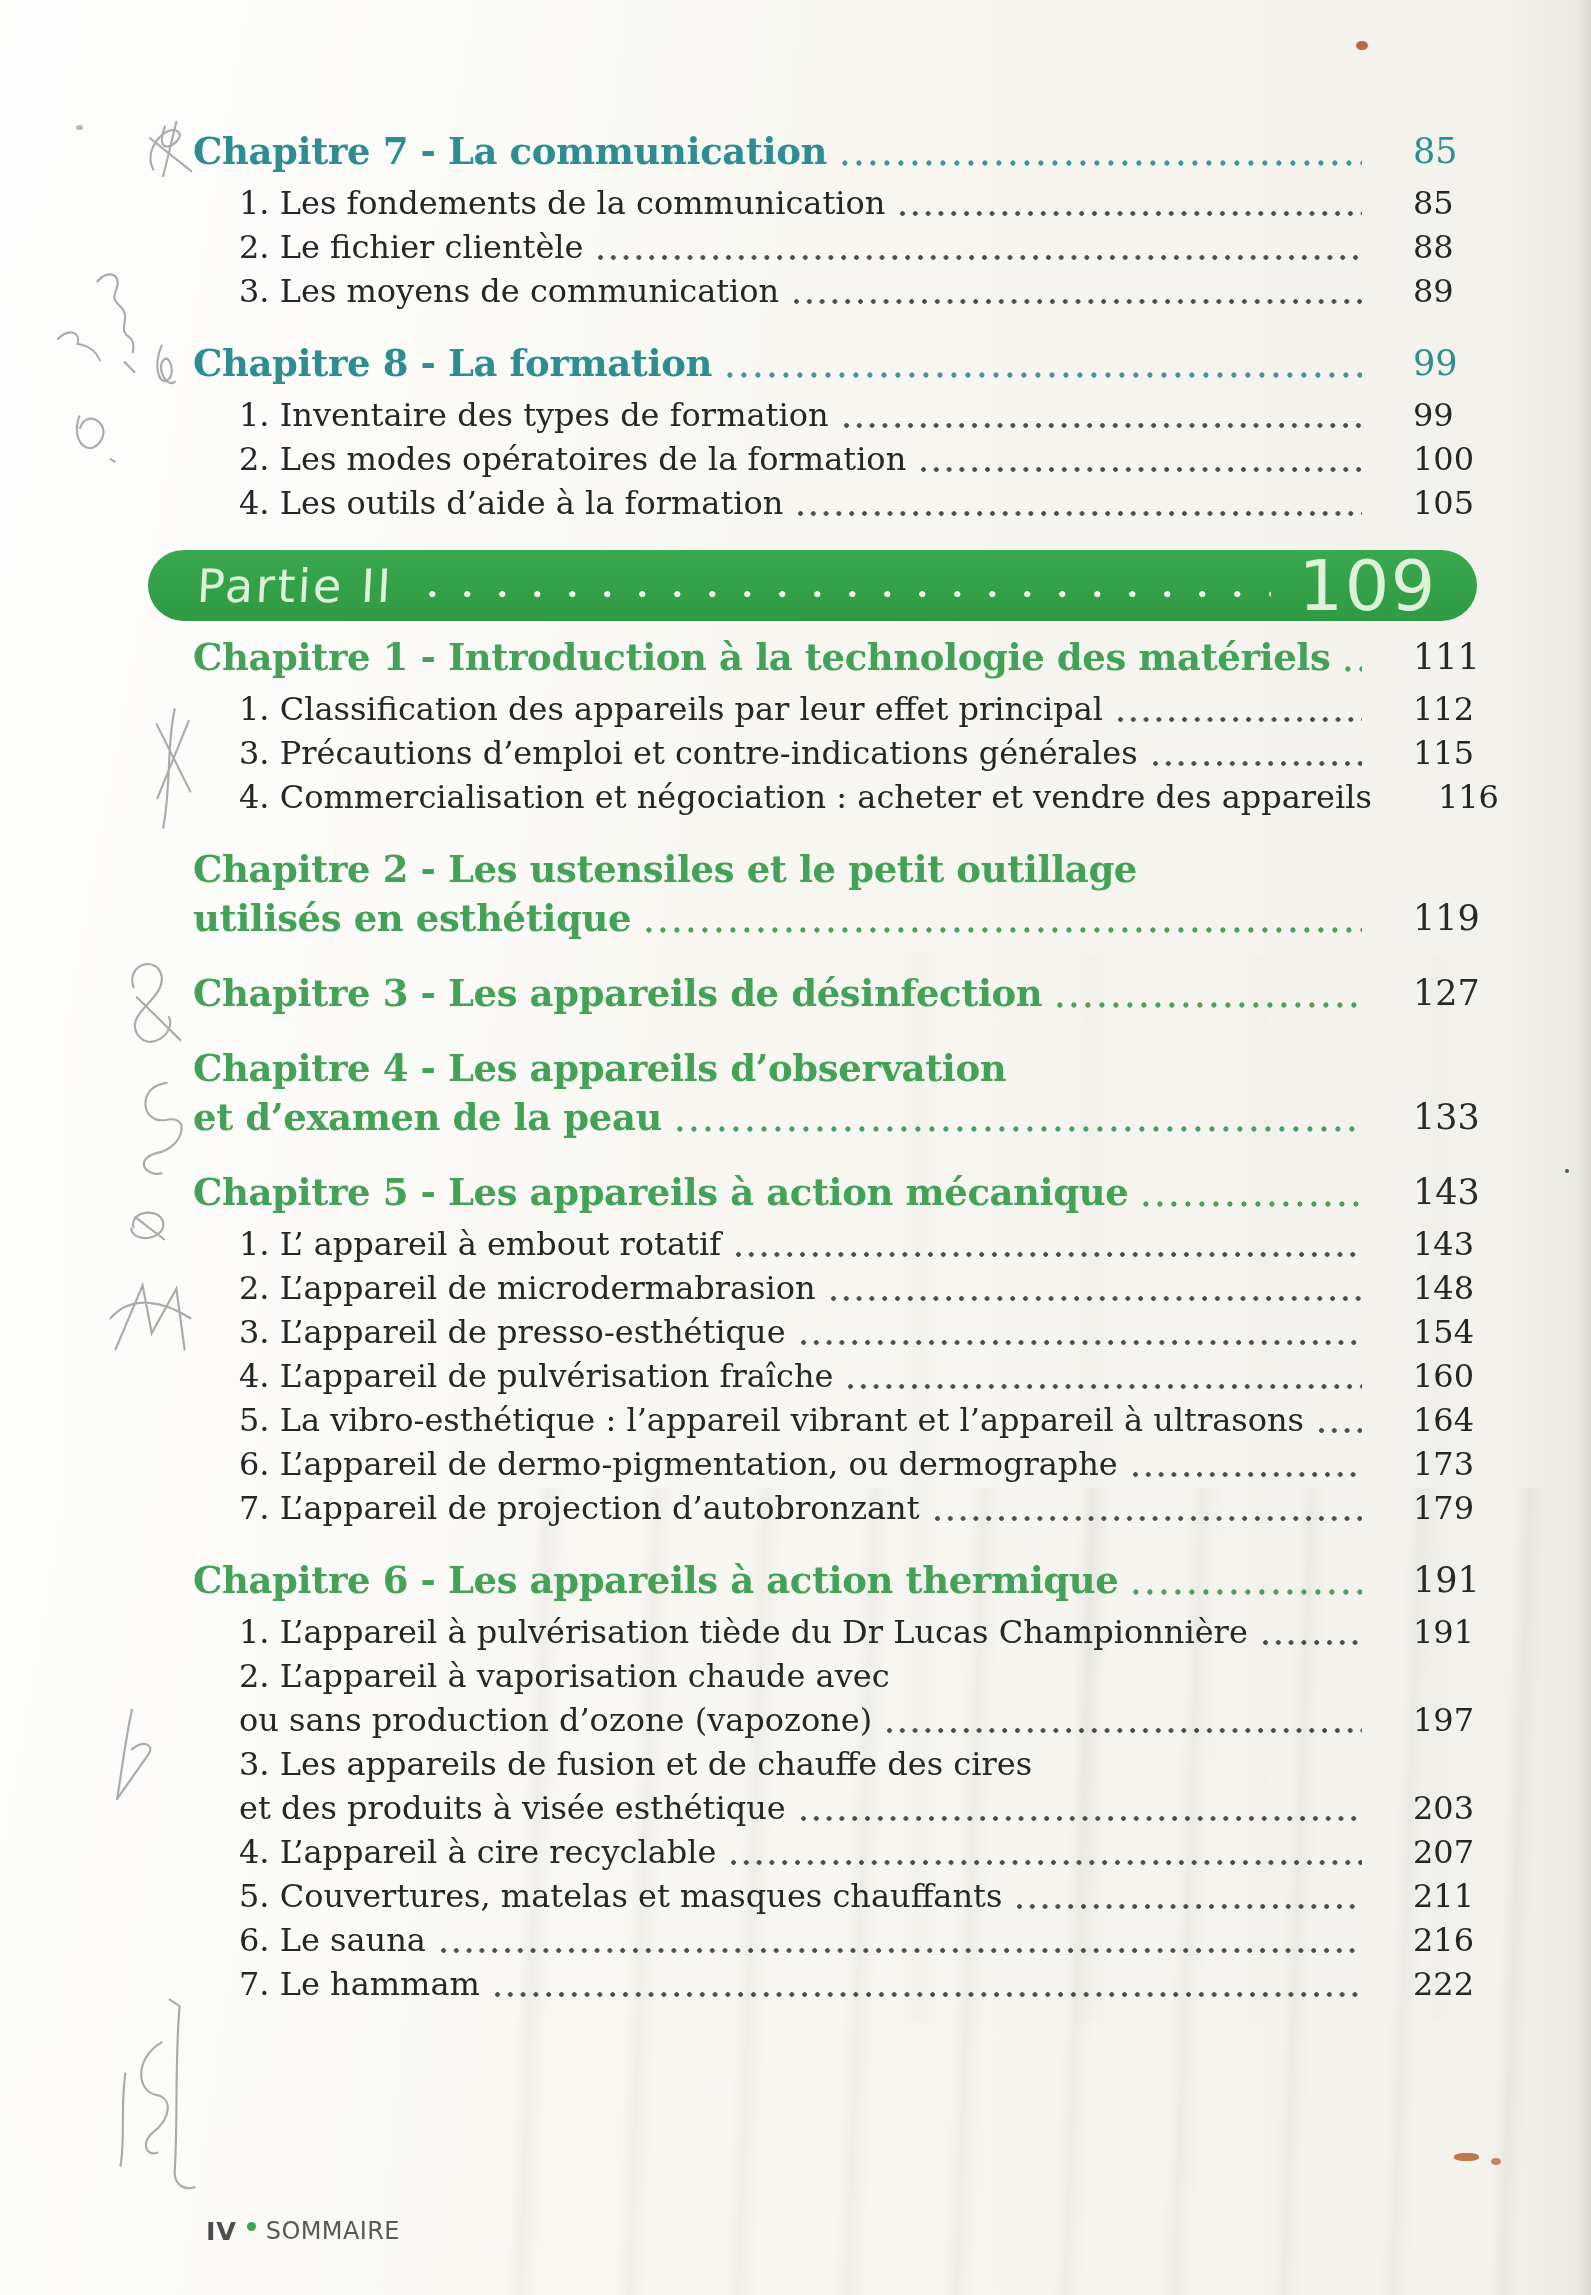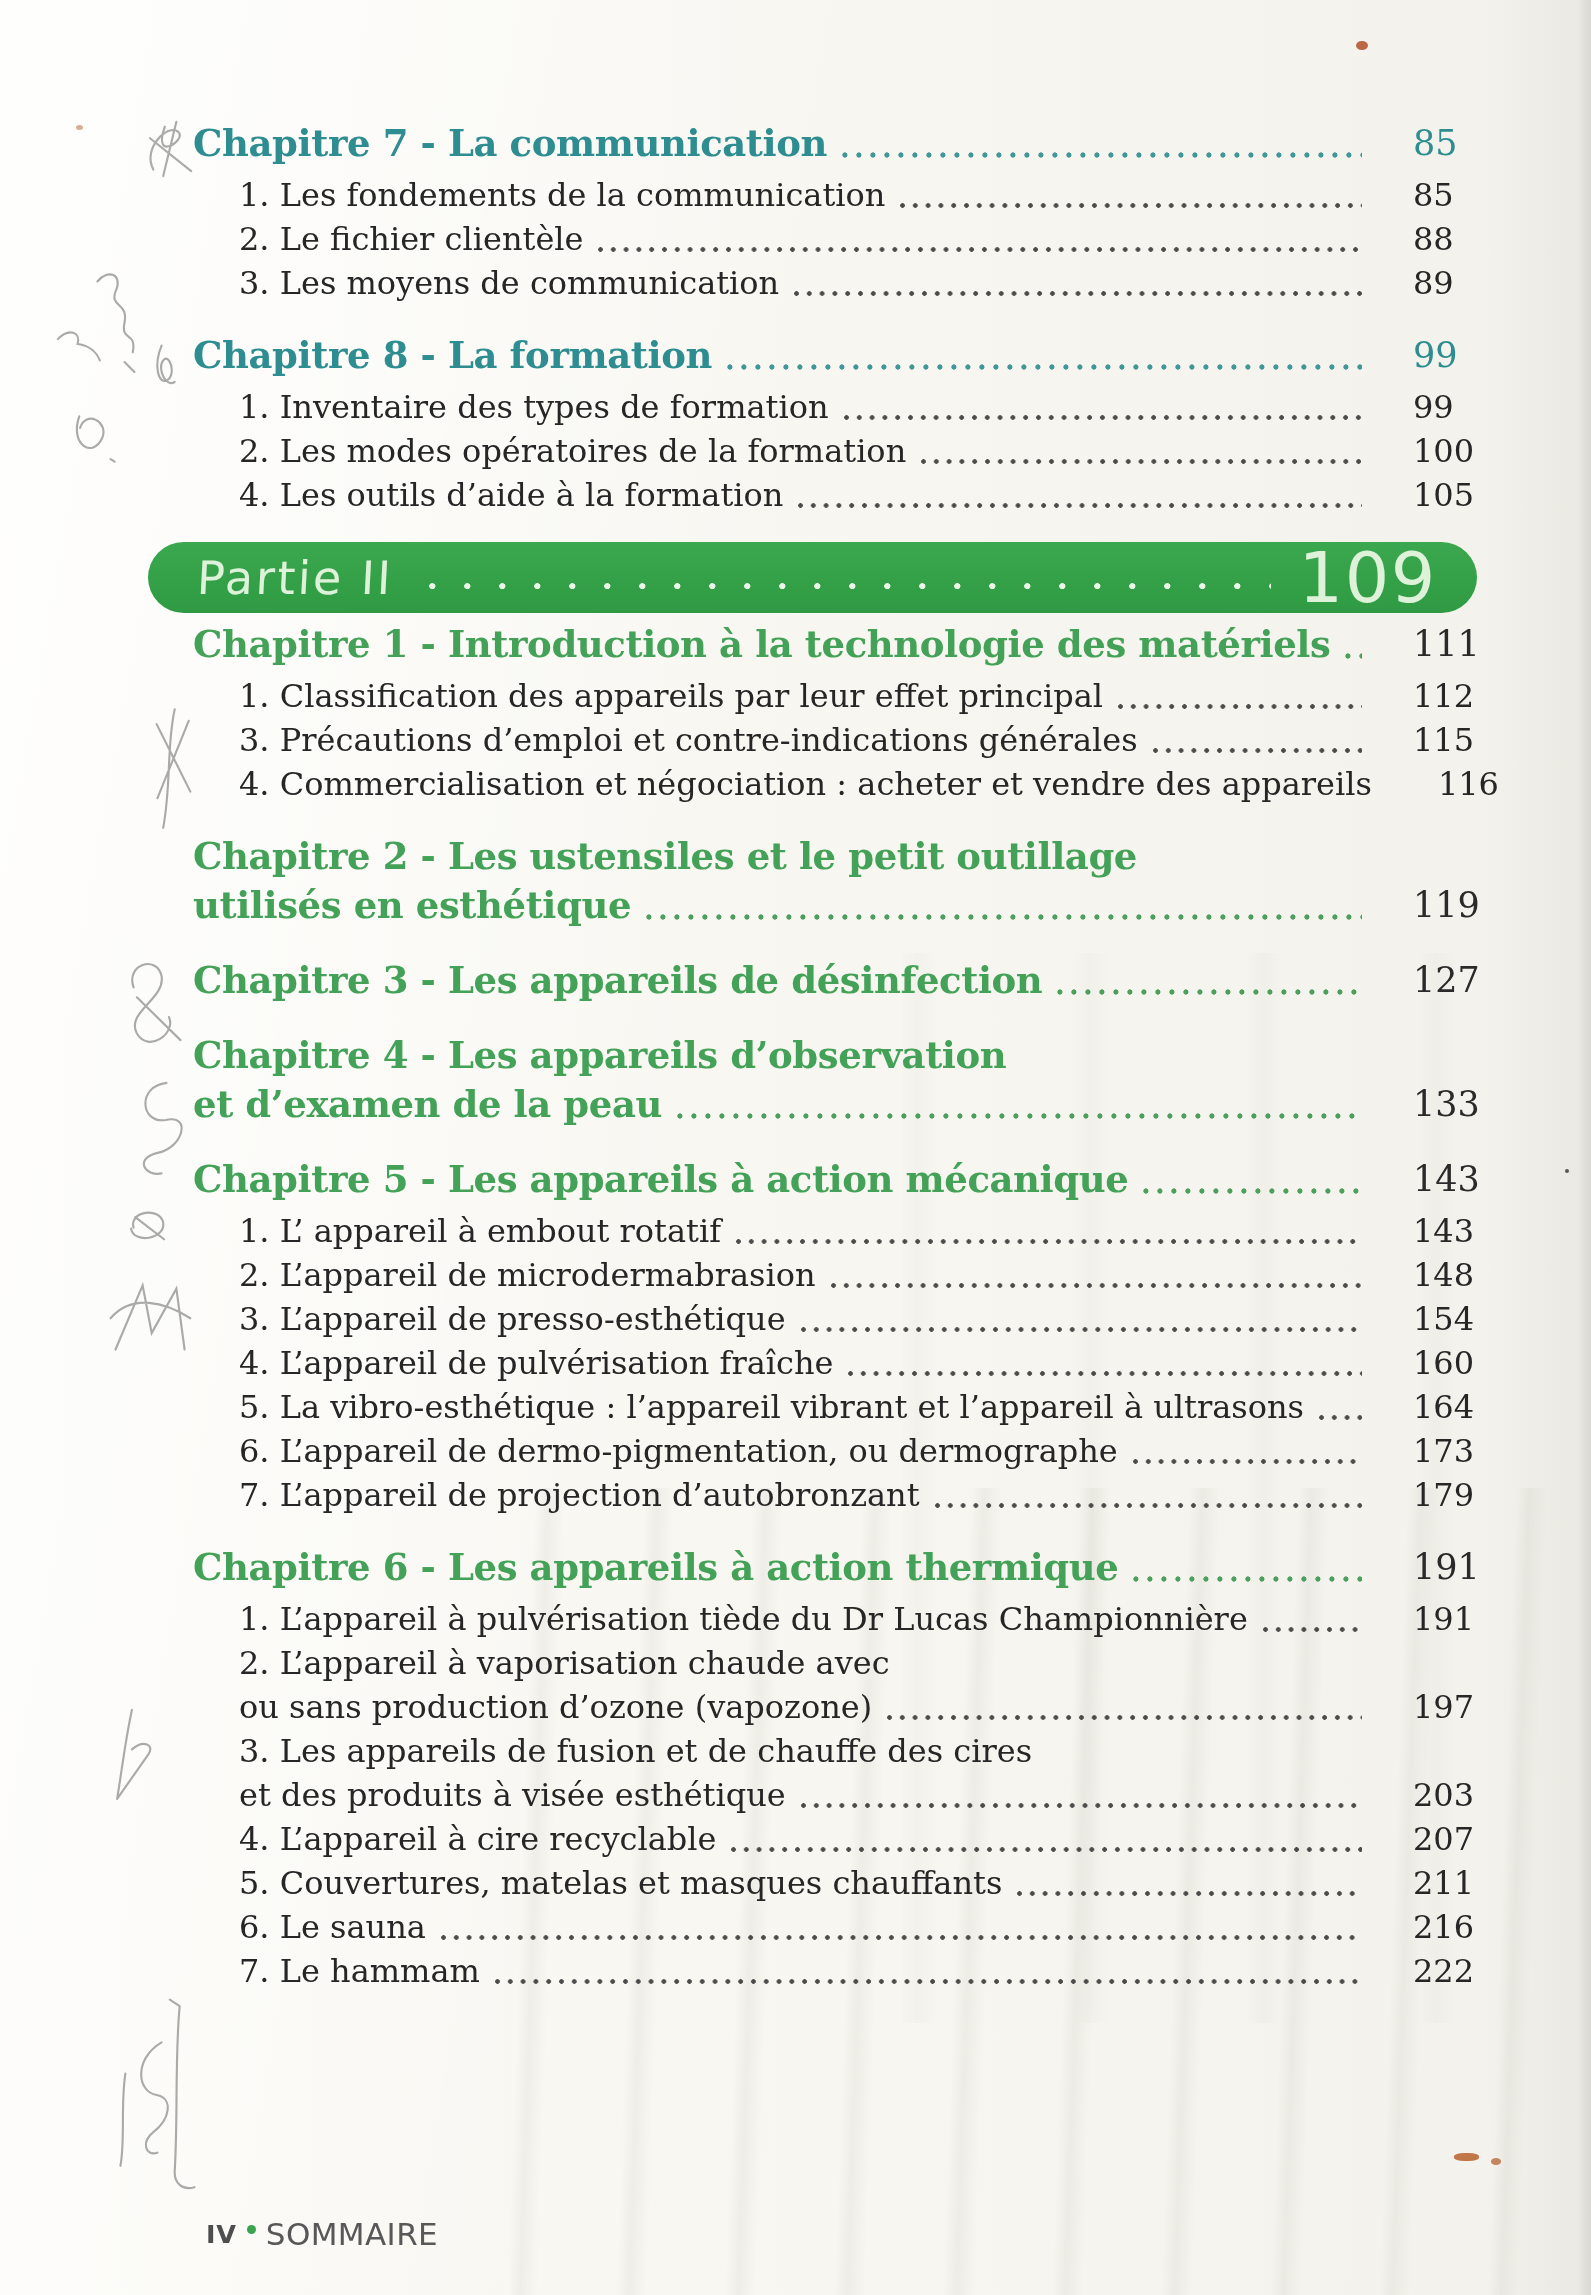--- a/index.html
+++ b/index.html
@@ -33,21 +33,21 @@
   .num { width:76px; flex:0 0 auto; text-align:left; }
   .leader { flex:1 1 0; min-width:0; height:5px; margin:0 51px 9px 15px; align-self:flex-end;
     background-image:radial-gradient(circle at 2.5px 2.5px, rgba(38,38,38,.82) 2px, rgba(0,0,0,0) 2.6px);
     background-size:12.8px 5px; background-repeat:repeat-x; background-position:left bottom; }
 
   .item { margin-left:46px; }
   .item .txt { font-size:32px; line-height:44px; color:#262626; }
   .item .num { font-size:32px; line-height:44px; color:#262626; }
 
   .chapter { margin-top:26px; margin-bottom:5px; }
-  .chapter:first-child { margin-top:4px; }
+  .chapter:first-child { margin-top:12px; }
   .chapter .txt { font-size:37px; line-height:49px; font-weight:bold; letter-spacing:-0.4px; }
   .chapter .num { font-size:35px; line-height:49px; color:#2a2a2a; }
   .chapter .leader { height:5.8px; background-size:14px 5.8px; margin-bottom:10px; }
 
   .teal .txt  { color:#2d8d90; }
   .teal .num  { color:#2d8d90; }
   .teal .leader { background-image:radial-gradient(circle at 2.9px 2.9px, rgba(45,141,144,.9) 2.2px, rgba(0,0,0,0) 2.9px); }
   .green .txt { color:#43a257; }
   .green .leader { background-image:radial-gradient(circle at 2.9px 2.9px, rgba(58,150,78,.9) 2.2px, rgba(0,0,0,0) 2.9px); }
 
@@ -58,21 +58,21 @@
   .banner-label { font-size:46px; color:#def2da; letter-spacing:2.5px; transform:skewX(-3deg); }
   .banner-dots { flex:1 1 0; height:7.4px; margin:18px 28px 0 36px;
     background-image:radial-gradient(circle at 3.3px 3.3px, rgba(242,252,240,.95) 2.8px, rgba(0,0,0,0) 3.5px);
     background-size:35px 7.4px; background-repeat:repeat-x; }
   .banner-page { font-size:70px; color:#def2da; letter-spacing:1.6px; }
 
   .footer { position:absolute; left:206px; top:2216px; display:flex; align-items:center;
     font-family:"DejaVu Sans", sans-serif; }
   .footer .roman { font-size:25.5px; font-weight:bold; color:#4e4e4e; letter-spacing:0.8px; }
   .footer .fdot { width:9px; height:9px; border-radius:50%; background:#3aa34f; margin:0 10px 8.2px 10px; }
-  .footer .flabel { font-size:31px; color:#585858; letter-spacing:0.4px; }
+  .footer .flabel { font-size:24px; color:#585858; letter-spacing:0.4px; }
 
   .pencil { position:absolute; left:0; top:0; pointer-events:none; }
   .stain { position:absolute; border-radius:50%; }
 </style>
 </head>
 <body>
 
 <div class="page">
 
   <div class="right-shade"></div>

